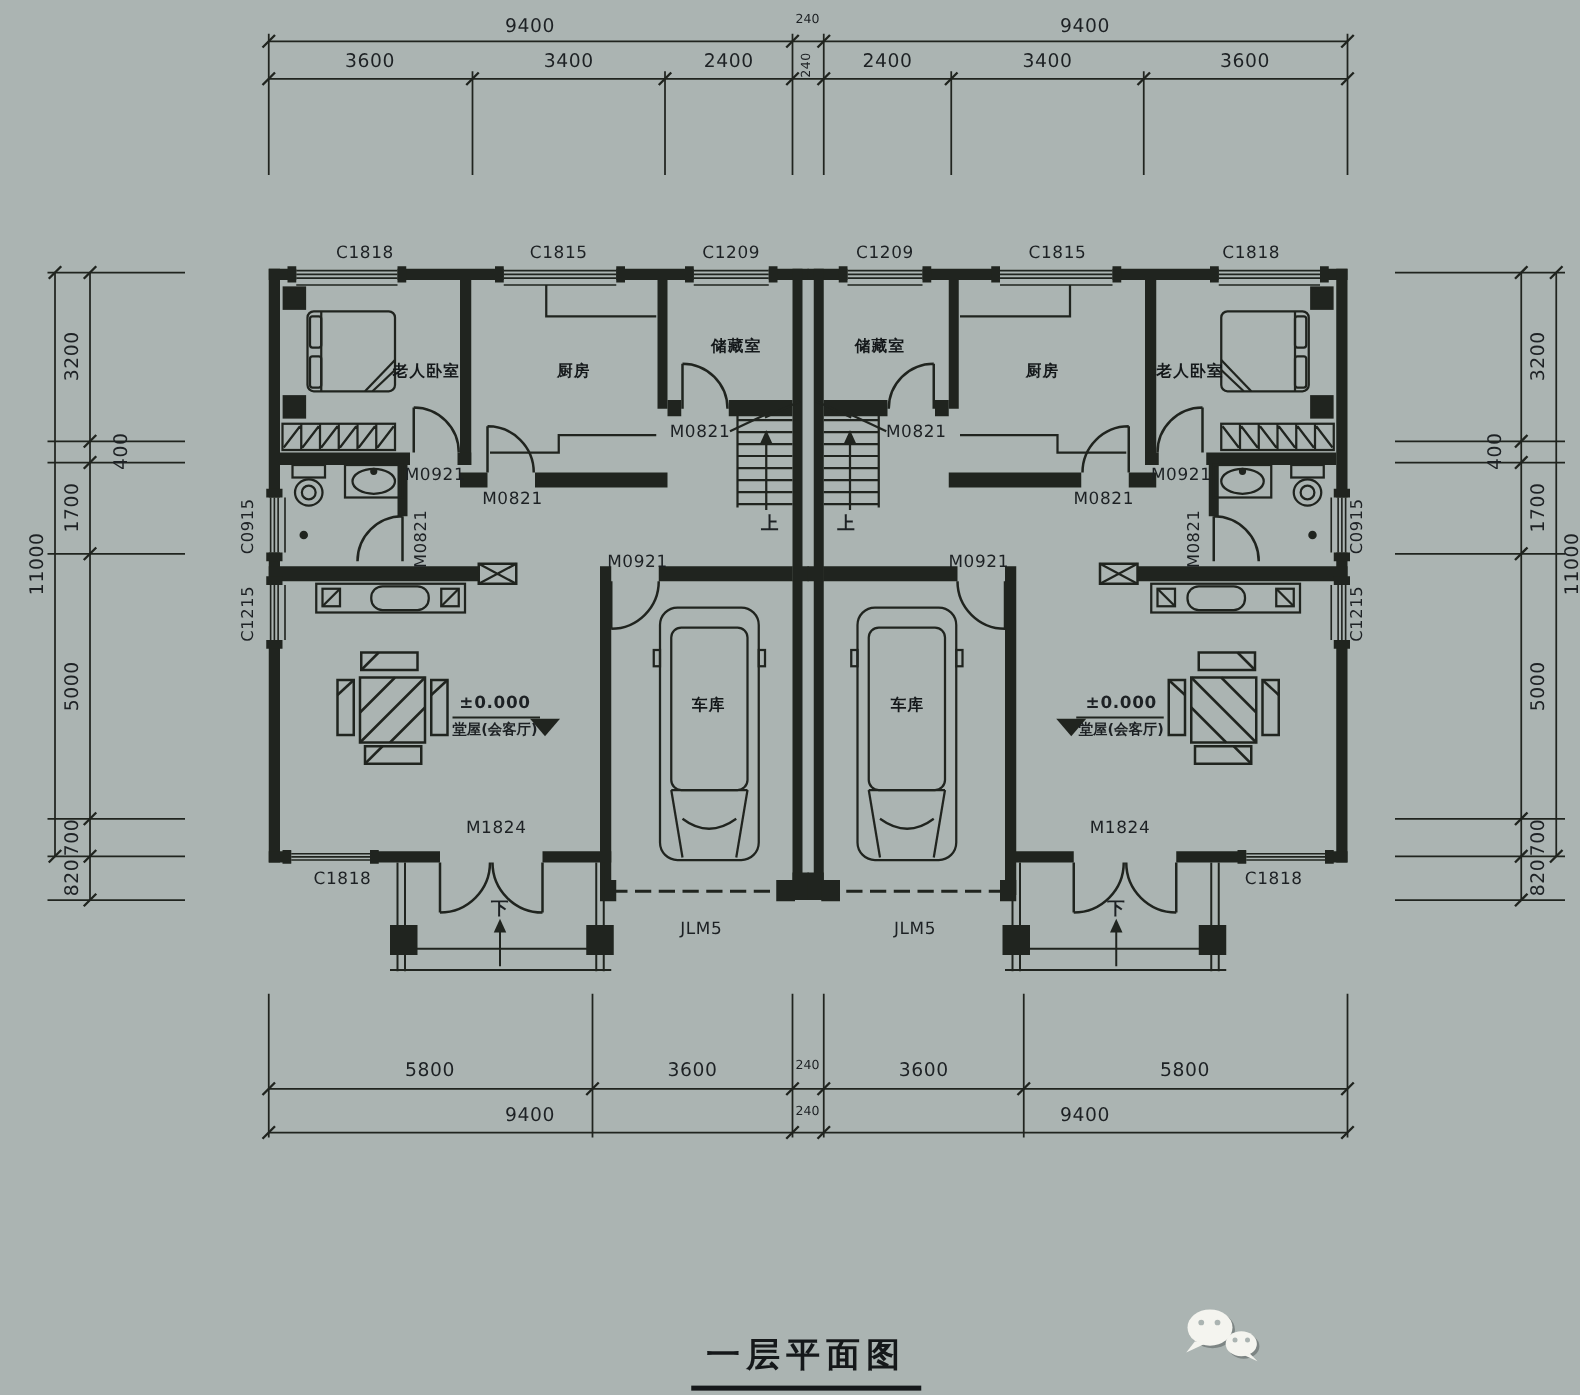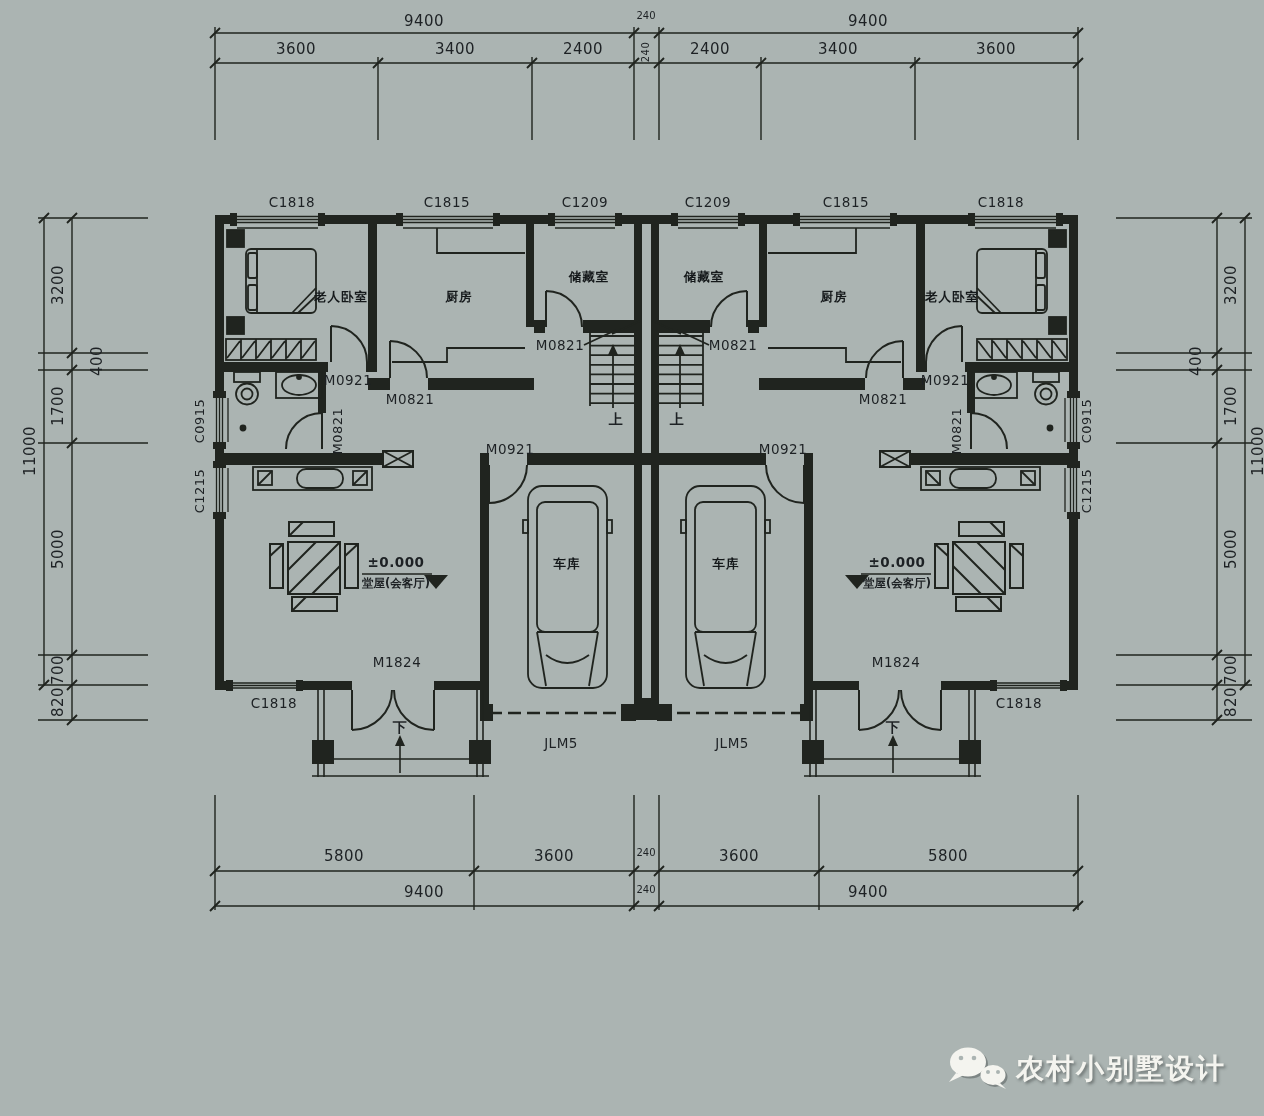--- a/index.html
+++ b/index.html
@@ -314,15 +314,15 @@
 <span class="lb room" style="left:726px;top:564px">车库</span>
 <span class="lb ele" style="left:396px;top:563px">±0.000</span>
 <span class="lb ele" style="left:897px;top:563px">±0.000</span>
 <span class="lb hall" style="left:396px;top:584px">堂屋(会客厅)</span>
 <span class="lb hall" style="left:897px;top:584px">堂屋(会客厅)</span>
 <span class="lb ud" style="left:616px;top:419px">上</span>
 <span class="lb ud" style="left:677px;top:419px">上</span>
 <span class="lb ud" style="left:400px;top:727px">下</span>
 <span class="lb ud" style="left:893px;top:727px">下</span>
 
-<div id="wm-text">农村小别墅设计</div>
+<div id="title">一层平面图</div>
 
 </div>
 
 </body></html>

